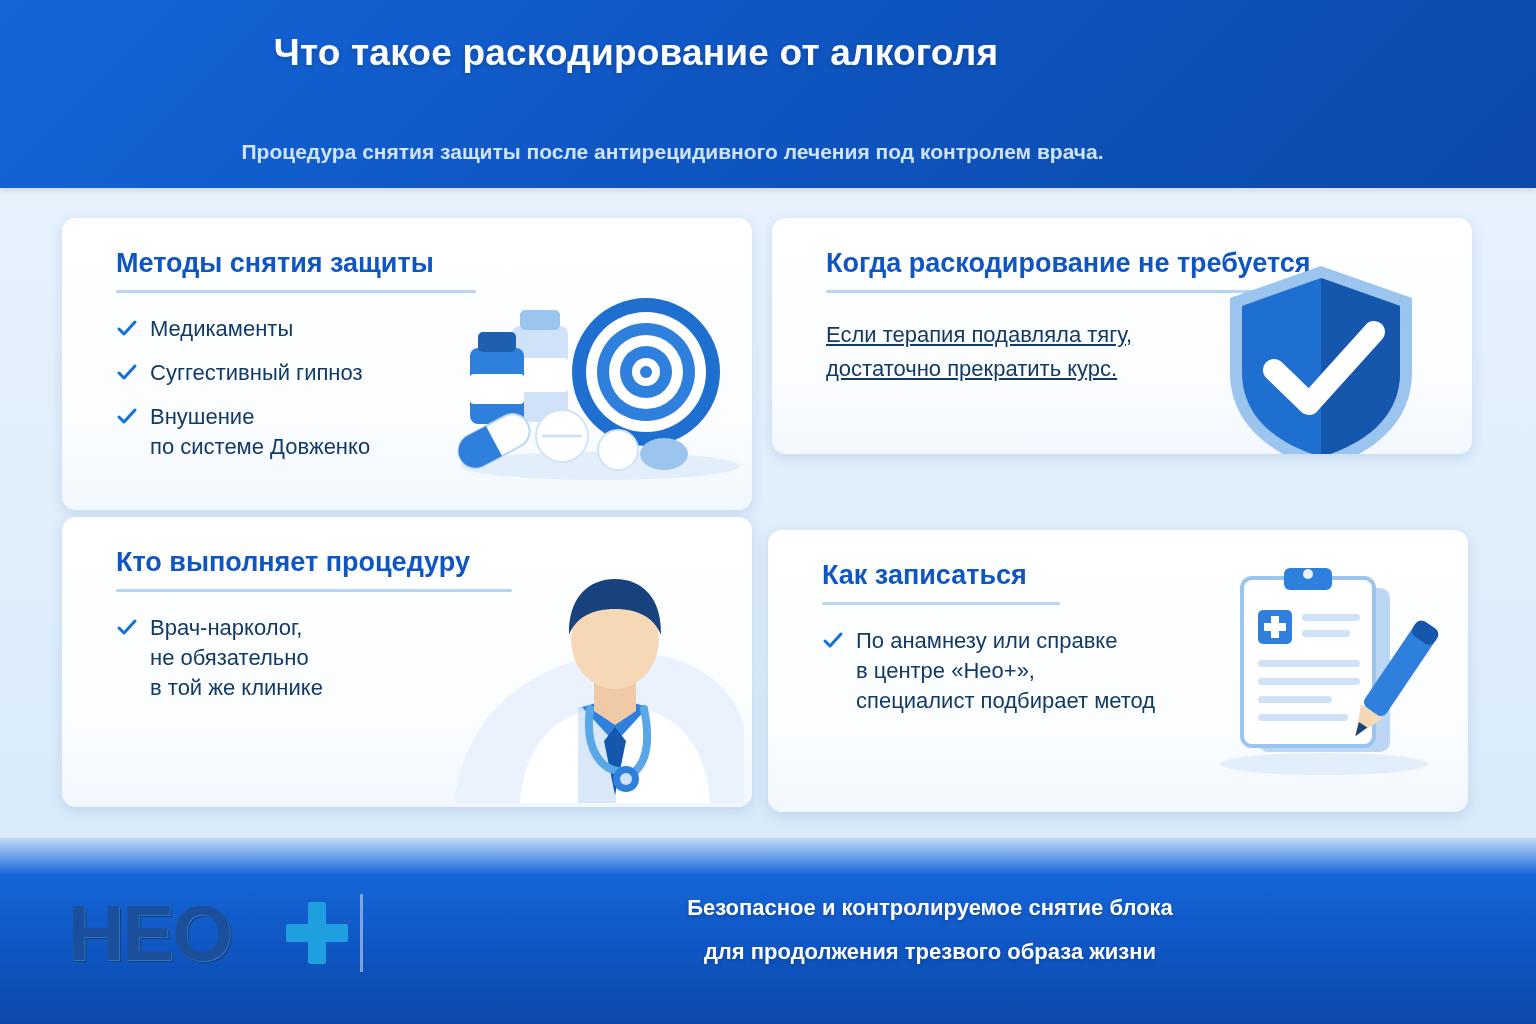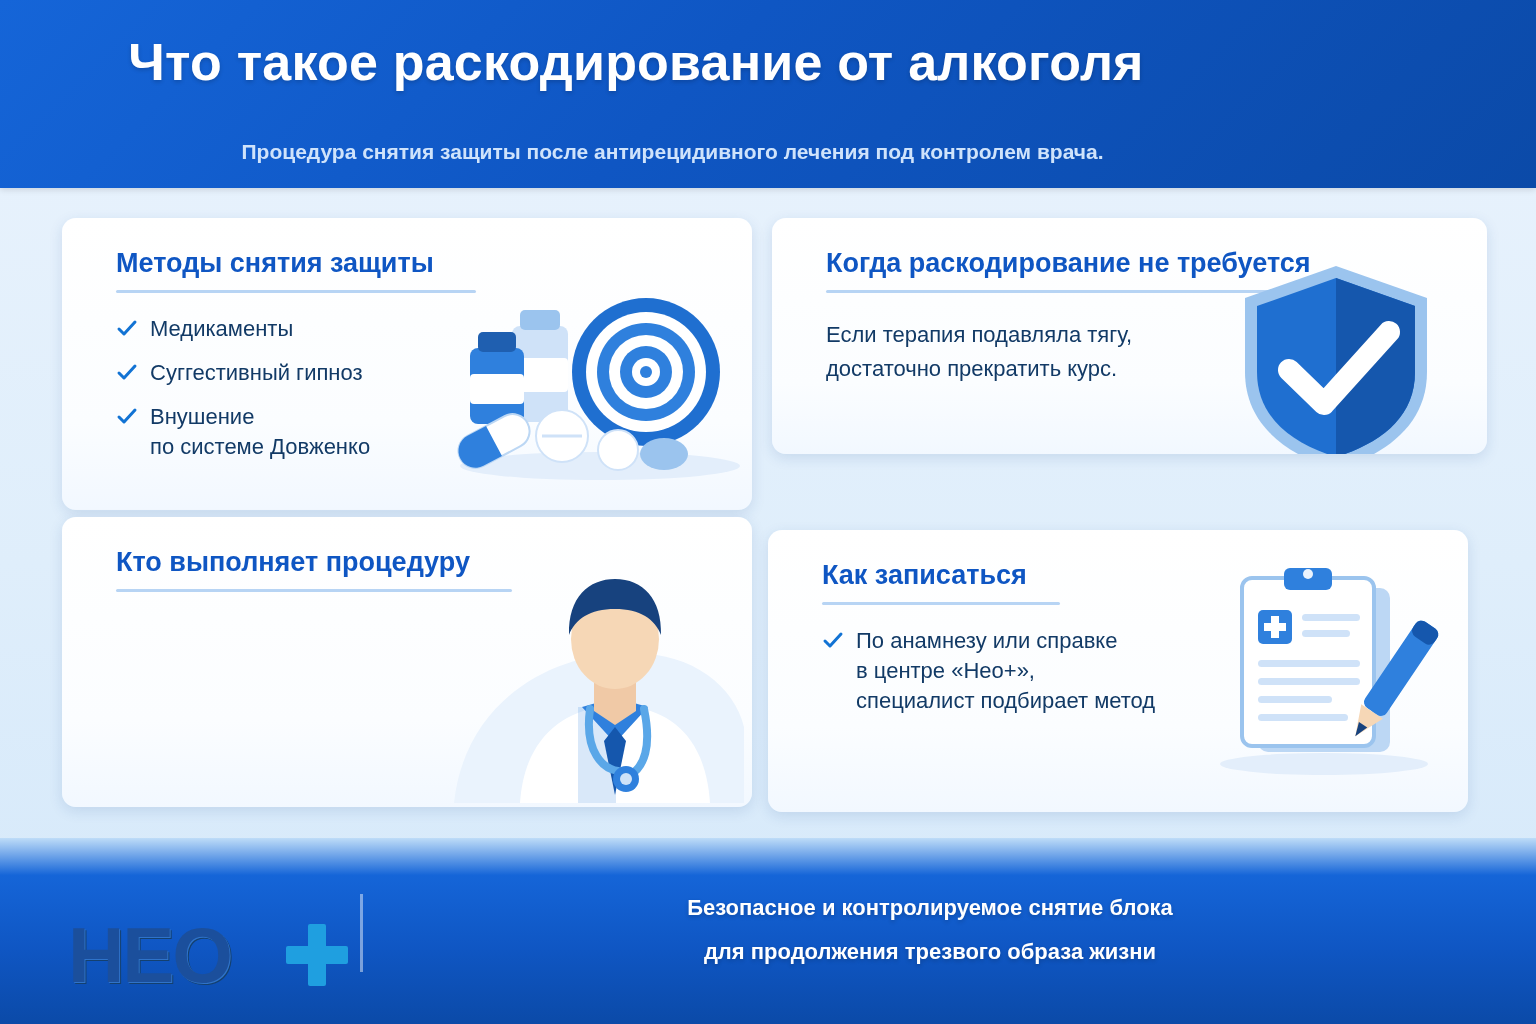--- a/index.html
+++ b/index.html
@@ -26,21 +26,21 @@
     height: 188px;
     background: linear-gradient(135deg, #1565d8 0%, #0f56c3 45%, #0b4aa8 100%);
     box-shadow: 0 2px 6px rgba(0,0,0,0.12);
   }
   .header-title {
     position: absolute;
     left: 0; top: 32px;
     width: 1272px;
     text-align: center;
     color: #ffffff;
-    font-size: 52px;
+    font-size: 37px;
     font-weight: bold;
     letter-spacing: 0.2px;
     text-shadow: 0 2px 4px rgba(0,0,0,0.18);
   }
   .header-sub {
     position: absolute;
     left: 0; top: 140px;
     width: 1345px;
     text-align: center;
     color: #cfe3fb;
@@ -50,21 +50,21 @@
 
   
   .card {
     position: absolute;
     background: linear-gradient(180deg, #ffffff 0%, #fbfdff 70%, #f2f8ff 100%);
     border-radius: 14px;
     box-shadow: 0 4px 14px rgba(20,70,140,0.13);
     overflow: hidden;
   }
   #card-methods   { left: 62px;  top: 218px; width: 690px; height: 292px; }
-  #card-noneed    { left: 772px; top: 218px; width: 700px; height: 236px; padding-left: 15px; }
+  #card-noneed    { left: 772px; top: 218px; width: 700px; height: 236px; }
   #card-who       { left: 62px;  top: 517px; width: 690px; height: 290px; }
   #card-howto     { left: 768px; top: 530px; width: 700px; height: 282px; }
 
   .card-title {
     position: absolute;
     left: 54px;
     top: 30px;
     font-size: 27px;
     font-weight: bold;
     color: #0f56c3;
@@ -105,20 +105,21 @@
     white-space: pre-line;
   }
   .plain-text {
     position: absolute;
     left: 54px;
     top: 100px;
     font-size: 22px;
     color: #123a66;
     line-height: 34px;
     white-space: pre-line;
+    text-decoration: underline;
   }
 
   
   .illus { position: absolute; }
   #illus-pills  { right: 12px; top: 56px; }
   #illus-shield { right: 36px; top: 36px; }
   #illus-doc    { right: 8px;  bottom: 0; }
   #illus-clip   { right: 26px; top: 36px; }
 
   
@@ -133,21 +134,20 @@
     position: absolute;
     left: 0; top: 22px;
     width: 1536px; height: 164px;
   }
   .logo {
     position: absolute;
     left: 68px;
     top: 22px;
     width: 290px;
     height: 96px;
-    margin-top: 22px;
   }
   .logo-text {
     position: absolute;
     left: 0; top: 6px;
     font-size: 78px;
     font-weight: bold;
     letter-spacing: -2px;
     color: #1b4f9c;
     text-shadow: 1px 1px 0 #2f73c9, 2px 2px 0 #14406f;
   }
@@ -273,20 +273,32 @@
         <path d="M115 24 L194 52 V118 C194 163 160 189 115 203 C70 189 36 163 36 118 V52 Z" fill="#1f6fd0"></path>
         <path d="M115 24 L194 52 V118 C194 163 160 189 115 203 Z" fill="#1557ad"></path>
         <path d="M68 116 L103 150 L168 78" fill="none" stroke="#ffffff" stroke-width="22" stroke-linecap="round" stroke-linejoin="round"></path>
       </svg>
     </div>
   </div>
 
   <div class="card" id="card-who">
     <div class="card-title">Кто выполняет процедуру</div>
     <div class="title-rule" style="width:396px;"></div>
+    <div class="bullets">
+      <div class="bullet">
+        <span class="check">
+          <svg width="22" height="22" viewBox="0 0 22 22">
+              <path d="M3 11 L8 16 L19 4" fill="none" stroke="#1273d4" stroke-width="3" stroke-linecap="round" stroke-linejoin="round"></path>
+            </svg>
+        </span>
+        <span class="bullet-text">Врач-нарколог,
+не обязательно
+в той же клинике</span>
+      </div>
+    </div>
     <div class="illus" id="illus-doc">
       <svg width="290" height="246" viewBox="0 0 290 246">
         <path d="M0 246 C10 150 90 96 178 96 C240 96 280 130 290 170 V246 Z" fill="#eaf3fd"></path>
 
         <path d="M66 246 C70 184 106 156 146 150 L180 150 C220 156 252 184 256 246 Z" fill="#ffffff"></path>
         <path d="M124 150 L162 150 L162 246 L124 246 Z" fill="#2f80dd" opacity="0.18"></path>
 
         <path d="M128 150 L161 186 L194 150 L180 146 L161 166 L142 146 Z" fill="#2f80dd"></path>
 
         <path d="M161 170 L172 184 L161 238 L150 184 Z" fill="#1557ad"></path>

